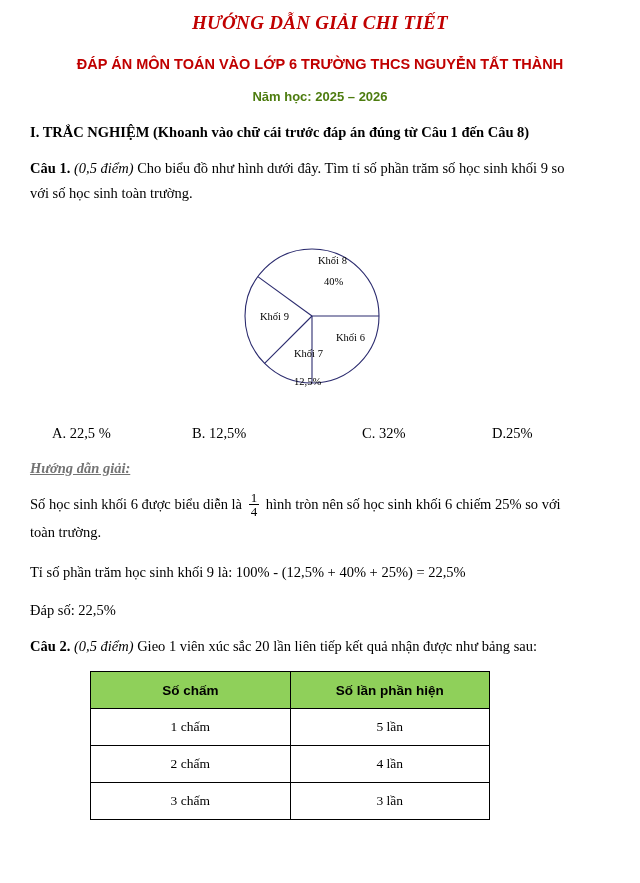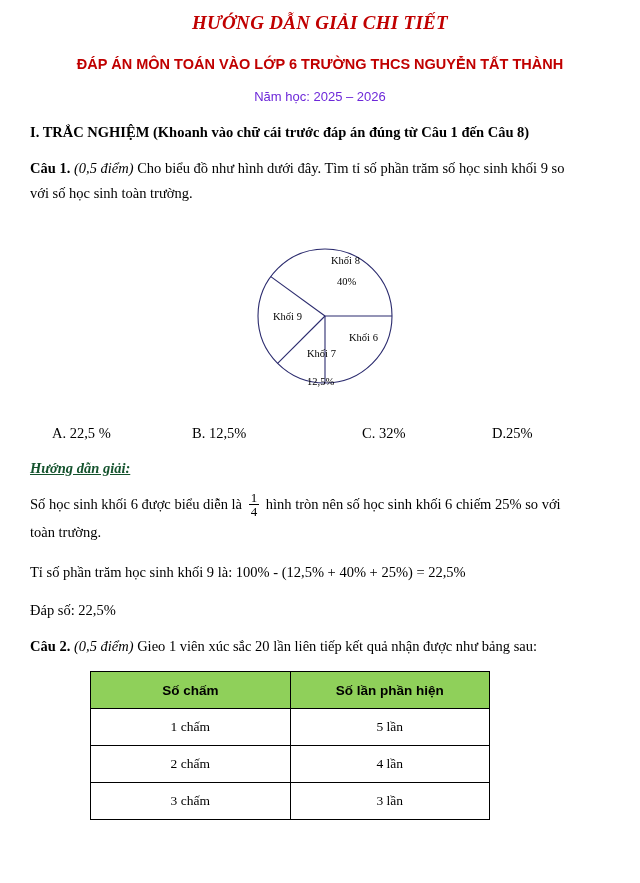--- a/index.html
+++ b/index.html
@@ -34,22 +34,22 @@
   .title-sub {
     text-align: center;
     color: #c00000;
     font-weight: bold;
     font-size: 14.5px;
     margin: 22px 0 0 0;
     font-family: "Liberation Sans", sans-serif;
   }
   .title-year {
     text-align: center;
-    color: #6d28d9;
-    font-weight: normal;
+    color: #4d7c0f;
+    font-weight: bold;
     font-size: 13px;
     margin: 17px 0 0 0;
     font-family: "Liberation Sans", sans-serif;
   }
 
   .section-head {
     font-size: 14.5px;
     font-weight: bold;
     margin: 20px 0 0 0;
   }
@@ -62,39 +62,39 @@
   .para .q-label { font-weight: bold; }
   .ital { font-style: italic; }
 
   .chart-wrap {
     position: relative;
     height: 200px;
     margin-top: 8px;
   }
   .chart-box {
     position: absolute;
-    left: 195px;
+    left: 182px;
     top: 4px;
     width: 200px;
     height: 195px;
   }
 
   .answers {
     display: flex;
     font-size: 14.5px;
     margin-top: 10px;
     justify-content: center;
   }
   .answers .opt:nth-child(1) { width: 140px; padding-left: 4px; }
   .answers .opt:nth-child(2) { width: 170px; }
   .answers .opt:nth-child(3) { width: 130px; }
   .answers .opt:nth-child(4) { width: 100px; }
 
   .guide-head {
-    color: #14532d;
+    color: #737373;
     font-weight: bold;
     font-style: italic;
     font-size: 14.5px;
     text-decoration: underline;
     margin: 18px 0 0 0;
   }
 
   .frac {
     display: inline-block;
     vertical-align: middle;

